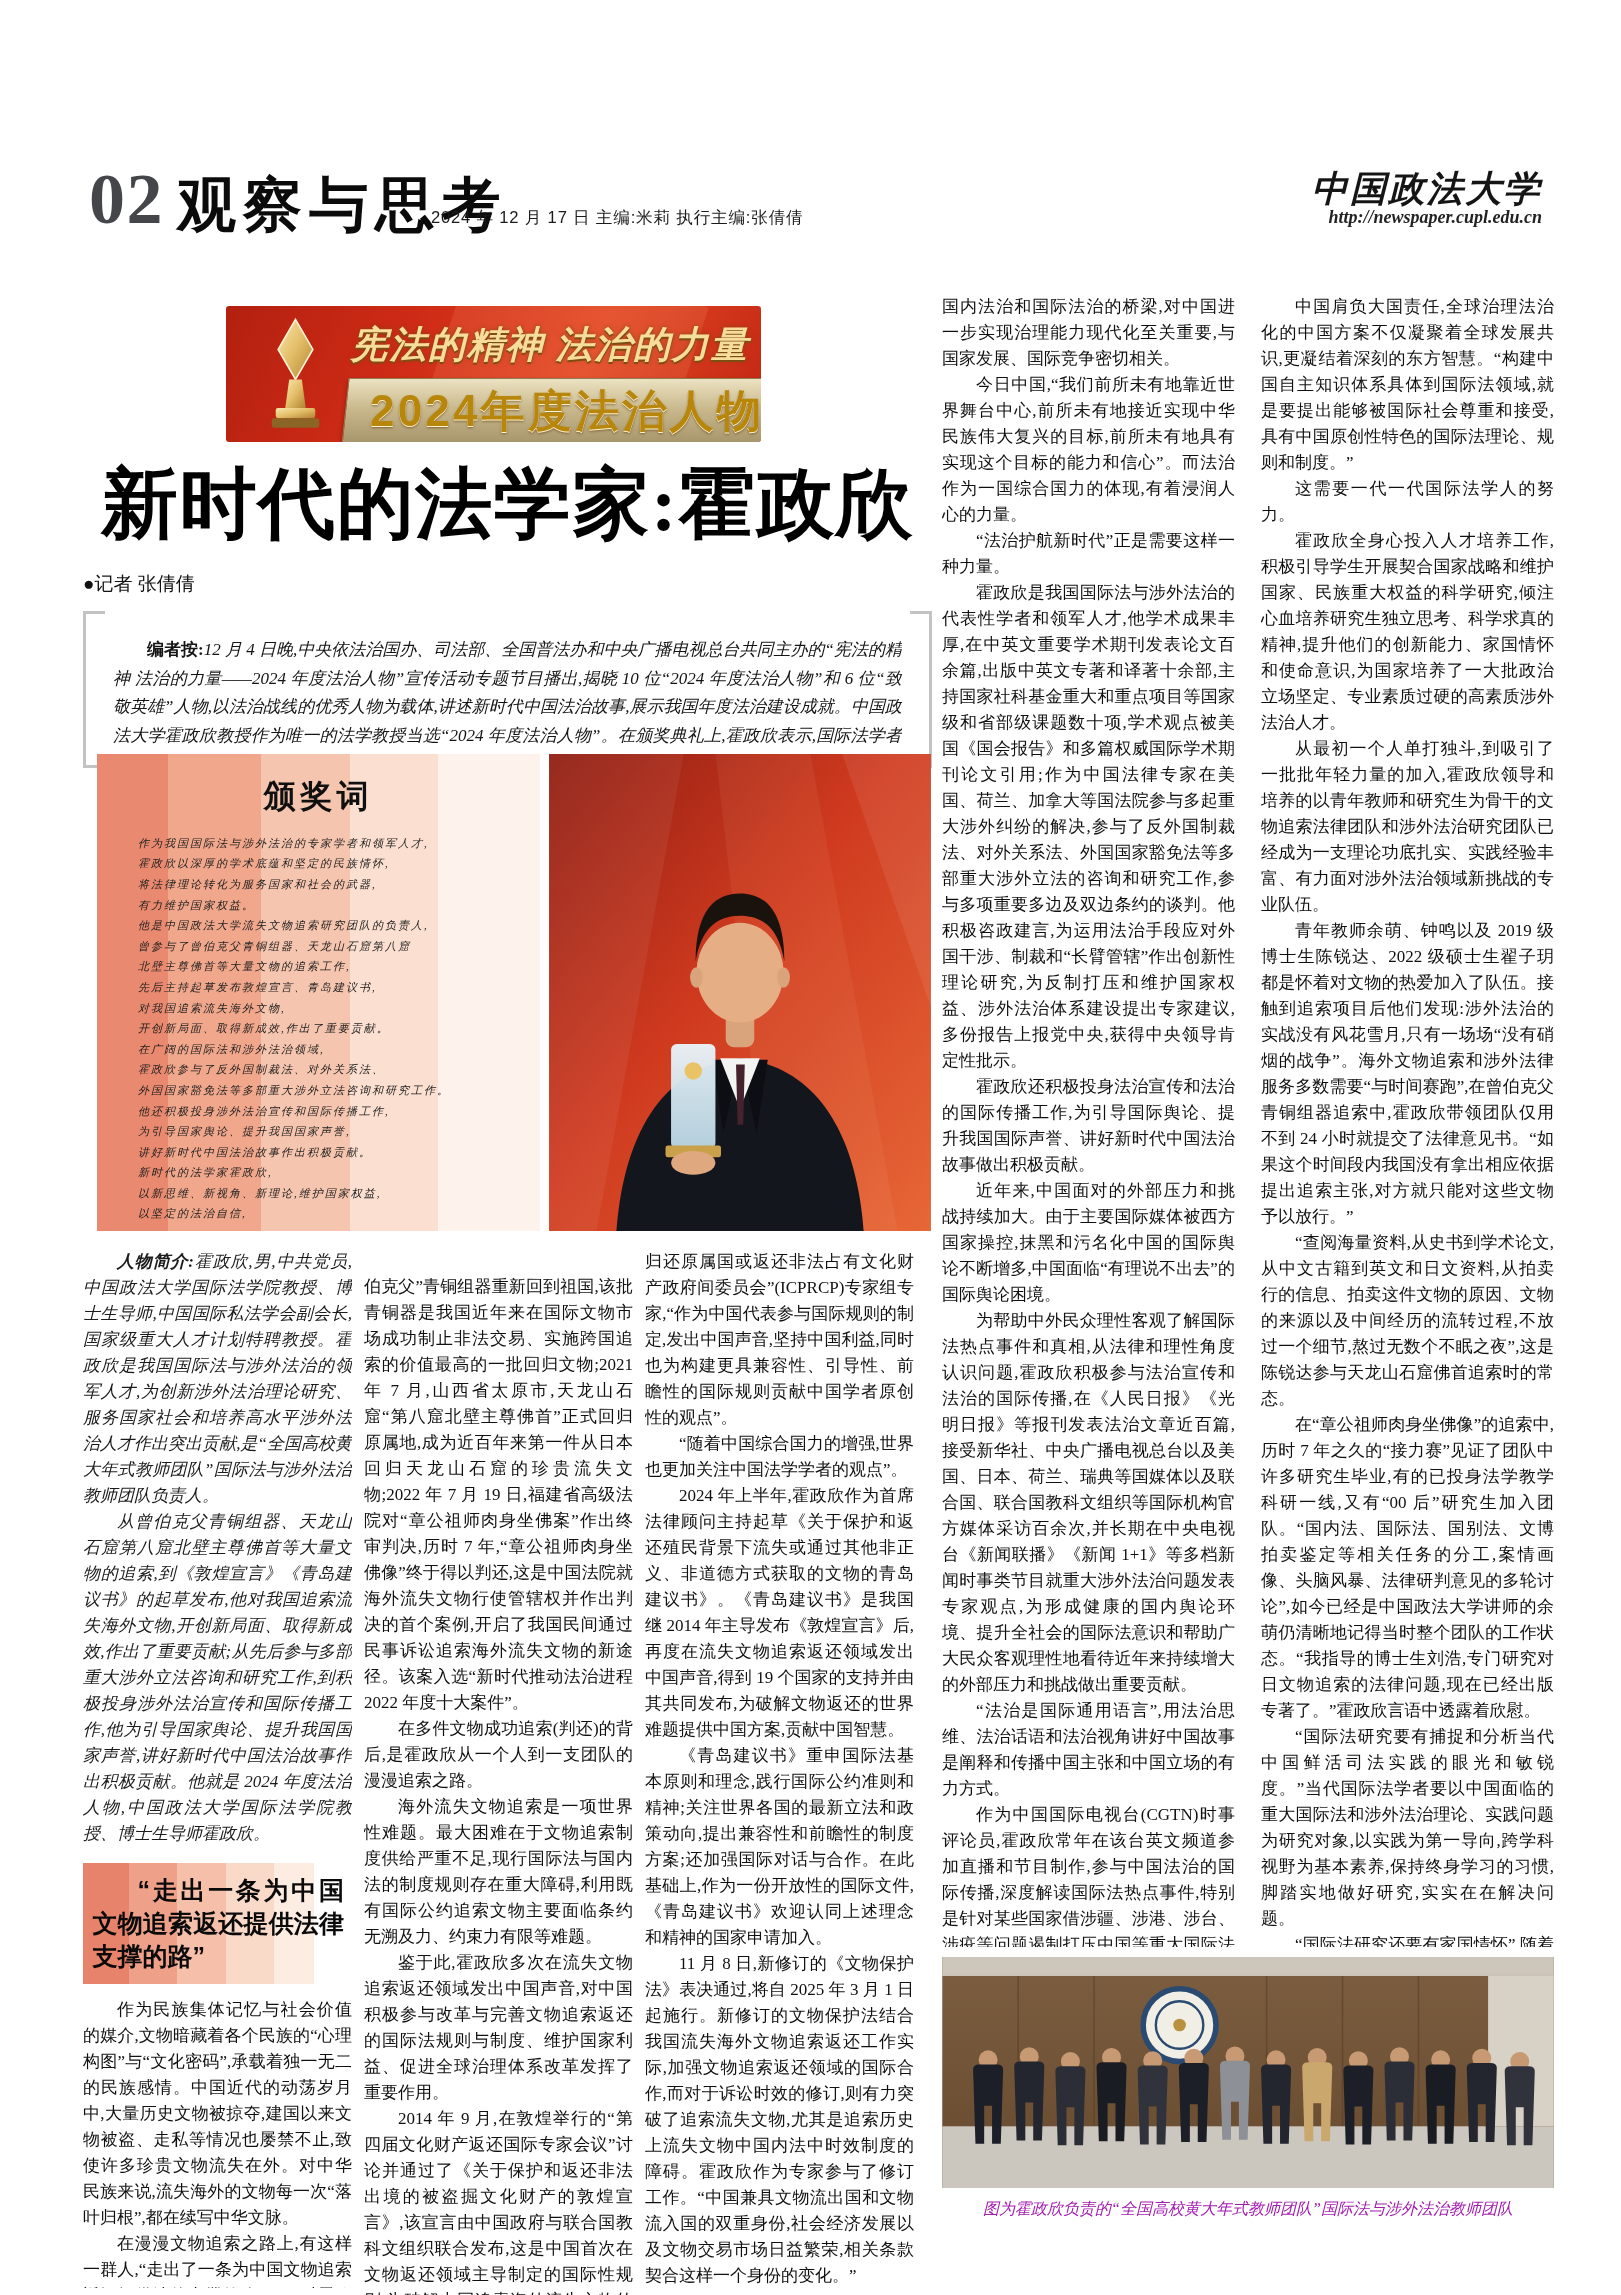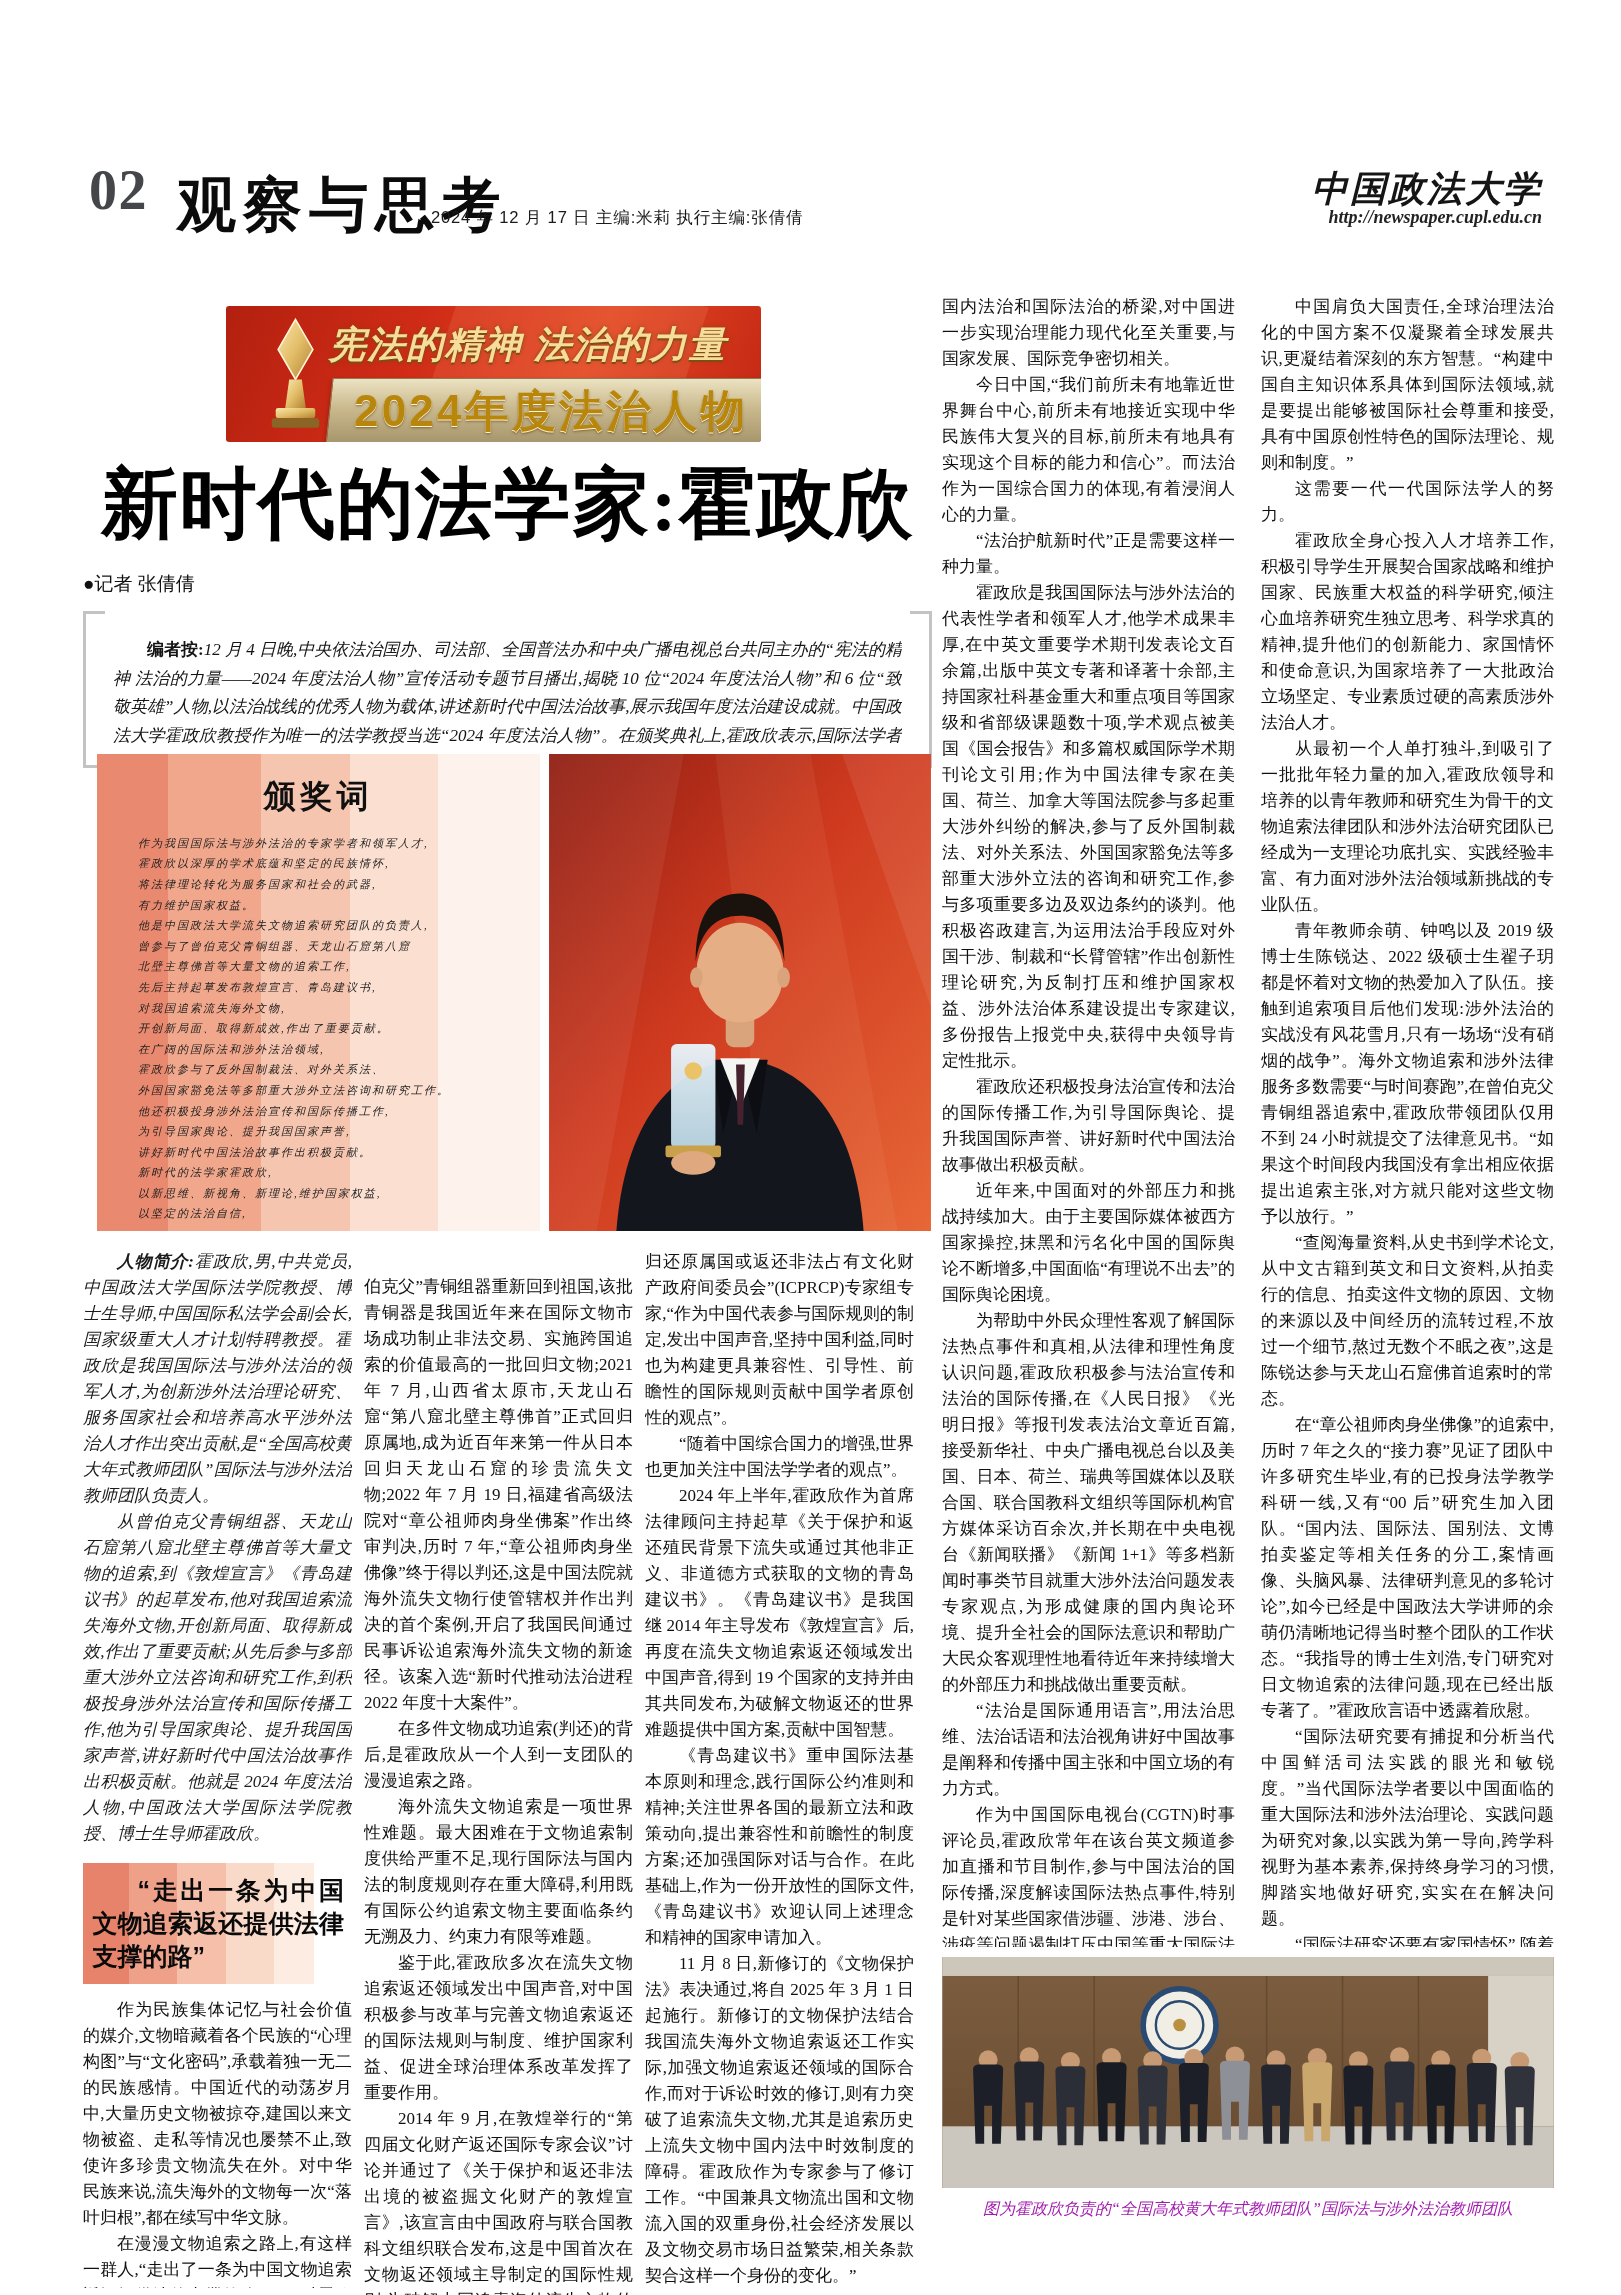--- a/index.html
+++ b/index.html
@@ -1,33 +1,33 @@
 <!DOCTYPE html>
 <html style="font-size:12.7px"><head>
 <meta charset="utf-8">
 <style>
   html,body{margin:0;padding:0;background:#e9e9e9;}
   .page{position:relative;width:1621px;height:2295px;background:#ffffff;overflow:hidden;
         font-family:"Liberation Serif","DejaVu Serif",serif;color:#111;}
   .abs{position:absolute;}
 
   
-  .pageno{left:89px;top:158px;font-size:56px;font-weight:bold;color:#44464a;letter-spacing:1.6px;}
+  .pageno{left:89px;top:158px;font-size:72px;font-weight:bold;color:#44464a;letter-spacing:1.6px;}
   .section-title{left:177px;top:166px;font-size:59px;font-weight:900;color:#0b0b0b;letter-spacing:7.1px;}
   .dateline{left:431px;top:207px;font-size:16.6px;font-family:"Liberation Sans","DejaVu Sans",sans-serif;color:#1a1a1a;letter-spacing:0.8px;}
   .masthead{right:79px;top:165px;width:332px;text-align:right;font-weight:bold;font-style:italic;font-size:36px;color:#151515;letter-spacing:2.4px;}
   .masthead-url{right:79px;top:207px;width:332px;text-align:right;font-weight:bold;font-style:italic;font-size:18px;color:#222;}
 
   
   .banner{left:226px;top:306px;width:535px;height:136px;border-radius:3.2px;overflow:hidden;
           background:linear-gradient(115deg,#b3200f 0%,#d02c17 35%,#e14724 65%,#c22512 100%);}
   .banner:before{content:"";position:absolute;left:40%;top:-30%;width:45%;height:160%;
           background:rgba(255,160,120,0.16);transform:rotate(18deg);}
   .banner-trophy{position:absolute;left:30px;top:9.5px;}
-  .banner-lines{position:absolute;left:103px;top:14.2px;width:404px;text-align:left;}
+  .banner-lines{position:absolute;left:119px;top:14.2px;width:404px;text-align:right;}
   .banner-l1{font-family:"Liberation Sans","DejaVu Sans",sans-serif;font-weight:900;font-style:italic;
           font-size:37px;color:#f7dd9b;letter-spacing:1.6px;
           text-shadow:0 1.6px 0 #7e4d12,0 0 4.7px rgba(120,70,10,.8);white-space:nowrap;}
   .banner-l2{display:inline-block;margin-top:8px;padding:3.2px 24px;transform:skewX(-6deg);
           background:linear-gradient(180deg,#ece2c2 0%,#c9b98d 45%,#a6946a 100%);
           border:1.6px solid #8f7c50;box-shadow:0 2.4px 4.7px rgba(60,20,5,.45);}
   .banner-l2 span{display:inline-block;transform:skewX(6deg);font-family:"Liberation Sans","DejaVu Sans",sans-serif;
           font-weight:900;font-size:44px;letter-spacing:3.2px;color:#b8860b;
           text-shadow:0 0.8px 0 #fff4cf,0 2.4px 2.4px rgba(90,50,0,.55);white-space:nowrap;}
 

